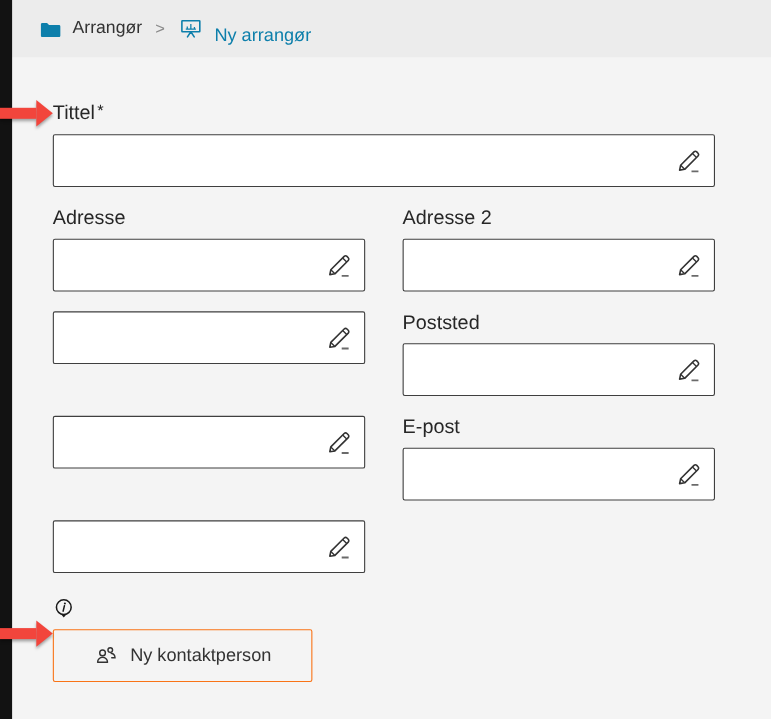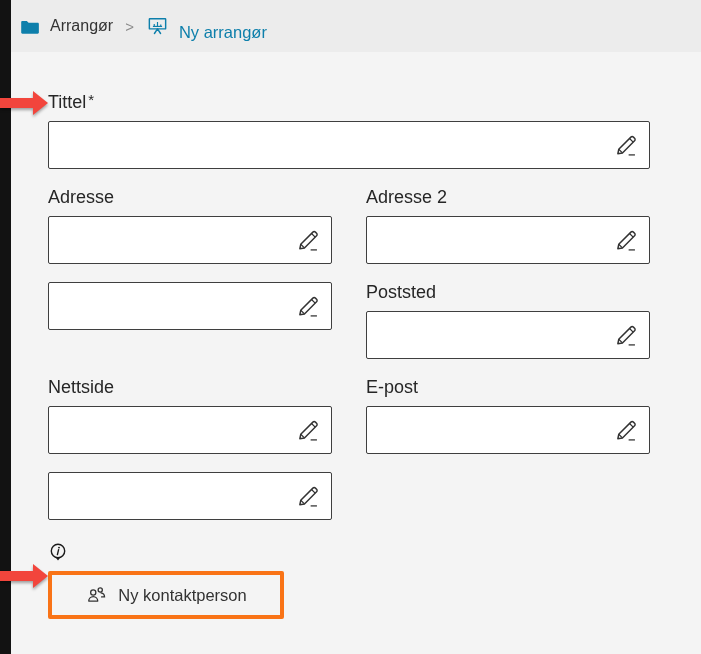--- a/index.html
+++ b/index.html
@@ -9,21 +9,21 @@
     font-family: "Liberation Sans", sans-serif;
     background: #f4f4f4;
     color: #262626;
   }
 
   
   .topbar {
     position: absolute; top: 0; left: 0; width: 701px; height: 52px;
     background: #ececec;
     display: flex; align-items: center;
-    padding-left: 20px;
+    padding-left: 36px;
   }
   .crumb { display: flex; align-items: center; gap: 10px; cursor: pointer; }
   .crumb-label { font-size: 16px; color: #333; }
   .crumb-label.current { color: #0d7fab; font-size: 16.5px; margin-top: 12px; }
   .crumb-sep { color: #8a8a8a; font-size: 15px; margin: 0 12px; }
 
   
   .left-strip {
     position: absolute; left: 0; top: 0; width: 11px; height: 654px;
     background: #121212; z-index: 20;
@@ -78,21 +78,21 @@
   .kontakter-head {
     margin-top: 26px; display: flex; align-items: center; gap: 13px;
   }
   .kontakter-title { font-size: 20px; color: #262626; }
   .info-icon { width: 20px; height: 22px; margin-top: -4px; cursor: pointer; }
 
   .new-contact-btn {
     margin-top: 7px;
     width: 236px; height: 48px;
     background: #f4f4f4;
-    border: 4px solid #f97316; border-radius: 2px;
+    border: 1px solid #f97316; border-radius: 2px;
     display: flex; align-items: center; justify-content: center; gap: 10px;
     font-family: "Liberation Sans", sans-serif;
     font-size: 16.5px; color: #333;
     cursor: pointer;
   }
 </style>
 </head>
 <body>
 
 <div class="topbar">
@@ -175,21 +175,20 @@
         <input value="" style="">
         <svg class="pencil" viewBox="0 0 24 24" fill="none" stroke="#333" stroke-width="1.3">
           <path d="M4.3 19.7 5.1 15.8 15.9 5c.62-.62 1.63-.62 2.25 0l1.02 1.02c.62.62.62 1.63 0 2.25L8.4 19.05Z" stroke-linejoin="round"></path>
           <path d="M5.1 15.8 8.4 19.05M14.7 6.2l3.25 3.25" stroke-width="1.1"></path>
           <path d="M13.9 20.7h5.6" stroke="#6a6a6a" stroke-width="1.6"></path>
         </svg>
       </div>
     </div>
 
     <div class="field">
-      <div class="field-label">Nettside</div>
       <div class="input-box">
         <input value="" style="">
         <svg class="pencil" viewBox="0 0 24 24" fill="none" stroke="#333" stroke-width="1.3">
           <path d="M4.3 19.7 5.1 15.8 15.9 5c.62-.62 1.63-.62 2.25 0l1.02 1.02c.62.62.62 1.63 0 2.25L8.4 19.05Z" stroke-linejoin="round"></path>
           <path d="M5.1 15.8 8.4 19.05M14.7 6.2l3.25 3.25" stroke-width="1.1"></path>
           <path d="M13.9 20.7h5.6" stroke="#6a6a6a" stroke-width="1.6"></path>
         </svg>
       </div>
     </div>
 

